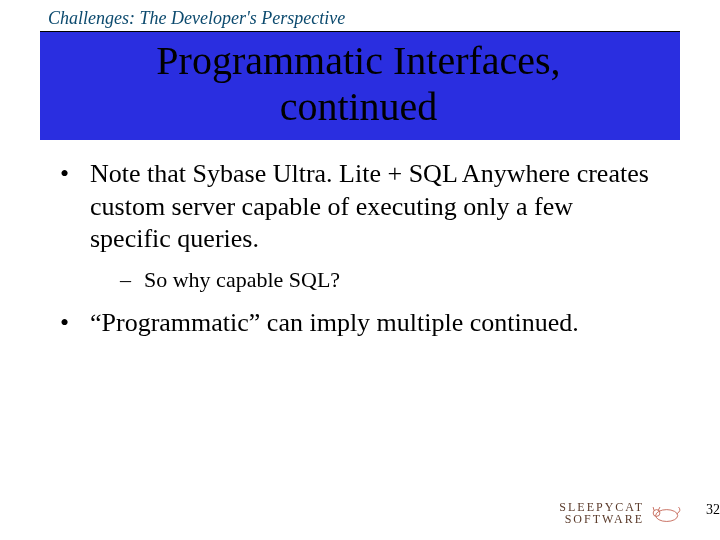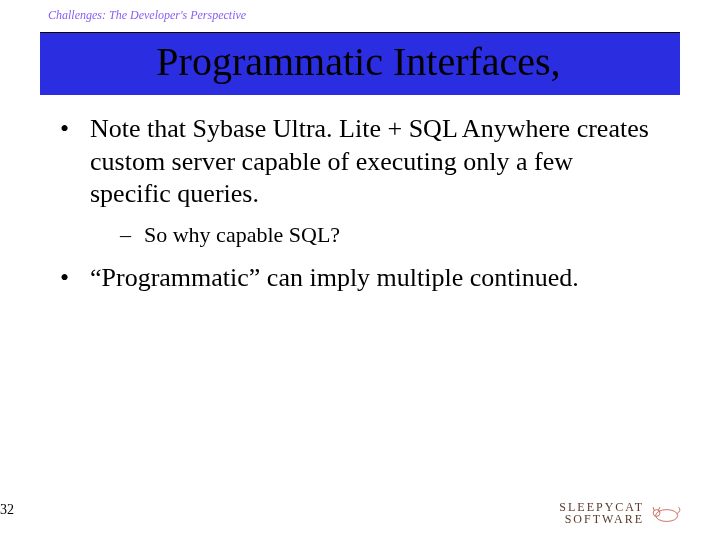--- a/index.html
+++ b/index.html
@@ -6,23 +6,23 @@
   body {
     width: 720px;
     height: 540px;
     background: #ffffff;
     font-family: "Times New Roman", Times, serif;
     position: relative;
     overflow: hidden;
   }
   .header-label {
     font-style: italic;
-    font-size: 12px;
-    padding: 8px 0 9px 48px;
-    color: #8b5cf6;
+    font-size: 18px;
+    padding: 8px 0 2px 48px;
+    color: #0c4a6e;
   }
   .underline {
     height: 1px;
     background: #000;
     margin: 0 40px 0 40px;
   }
   .title-band {
     background: #2a2ee0;
     margin: 0 40px 0 40px;
     padding: 6px 3px 10px 0;
@@ -57,21 +57,21 @@
   }
   .b2 .dash {
     width: 24px;
     flex: 0 0 24px;
   }
   .page-num {
     position: absolute;
     bottom: 22px;
     left: 0;
     width: 100%;
-    text-align: left;
+    text-align: right;
     font-size: 14px;
     color: #000;
   }
   .logo {
     position: absolute;
     right: 38px;
     bottom: 14px;
     display: flex;
     align-items: center;
     gap: 4px;
@@ -90,20 +90,21 @@
   }
 </style>
 </head>
 <body>
 
 <div class="header-label">Challenges: The Developer's Perspective</div>
 <div class="underline"></div>
 
 <div class="title-band">
   <div class="t1">Programmatic Interfaces,</div>
+  <div class="t1">continued</div>
 </div>
 
 <div class="content">
   <div class="b1">
     <div class="dot">•</div>
     <div class="txt">Note that Sybase Ultra. Lite + SQL Anywhere creates custom server capable of executing only a few specific queries.</div>
   </div>
   <div class="b2">
     <div class="dash">–</div>
     <div>So why capable SQL?</div>

